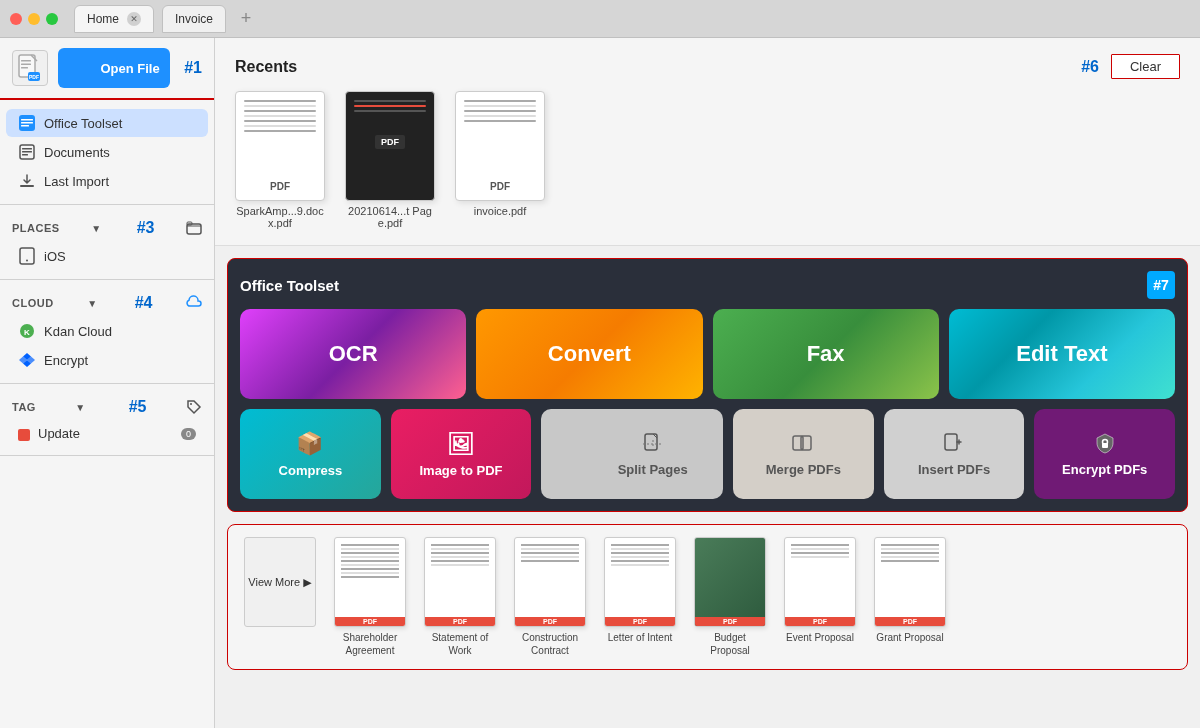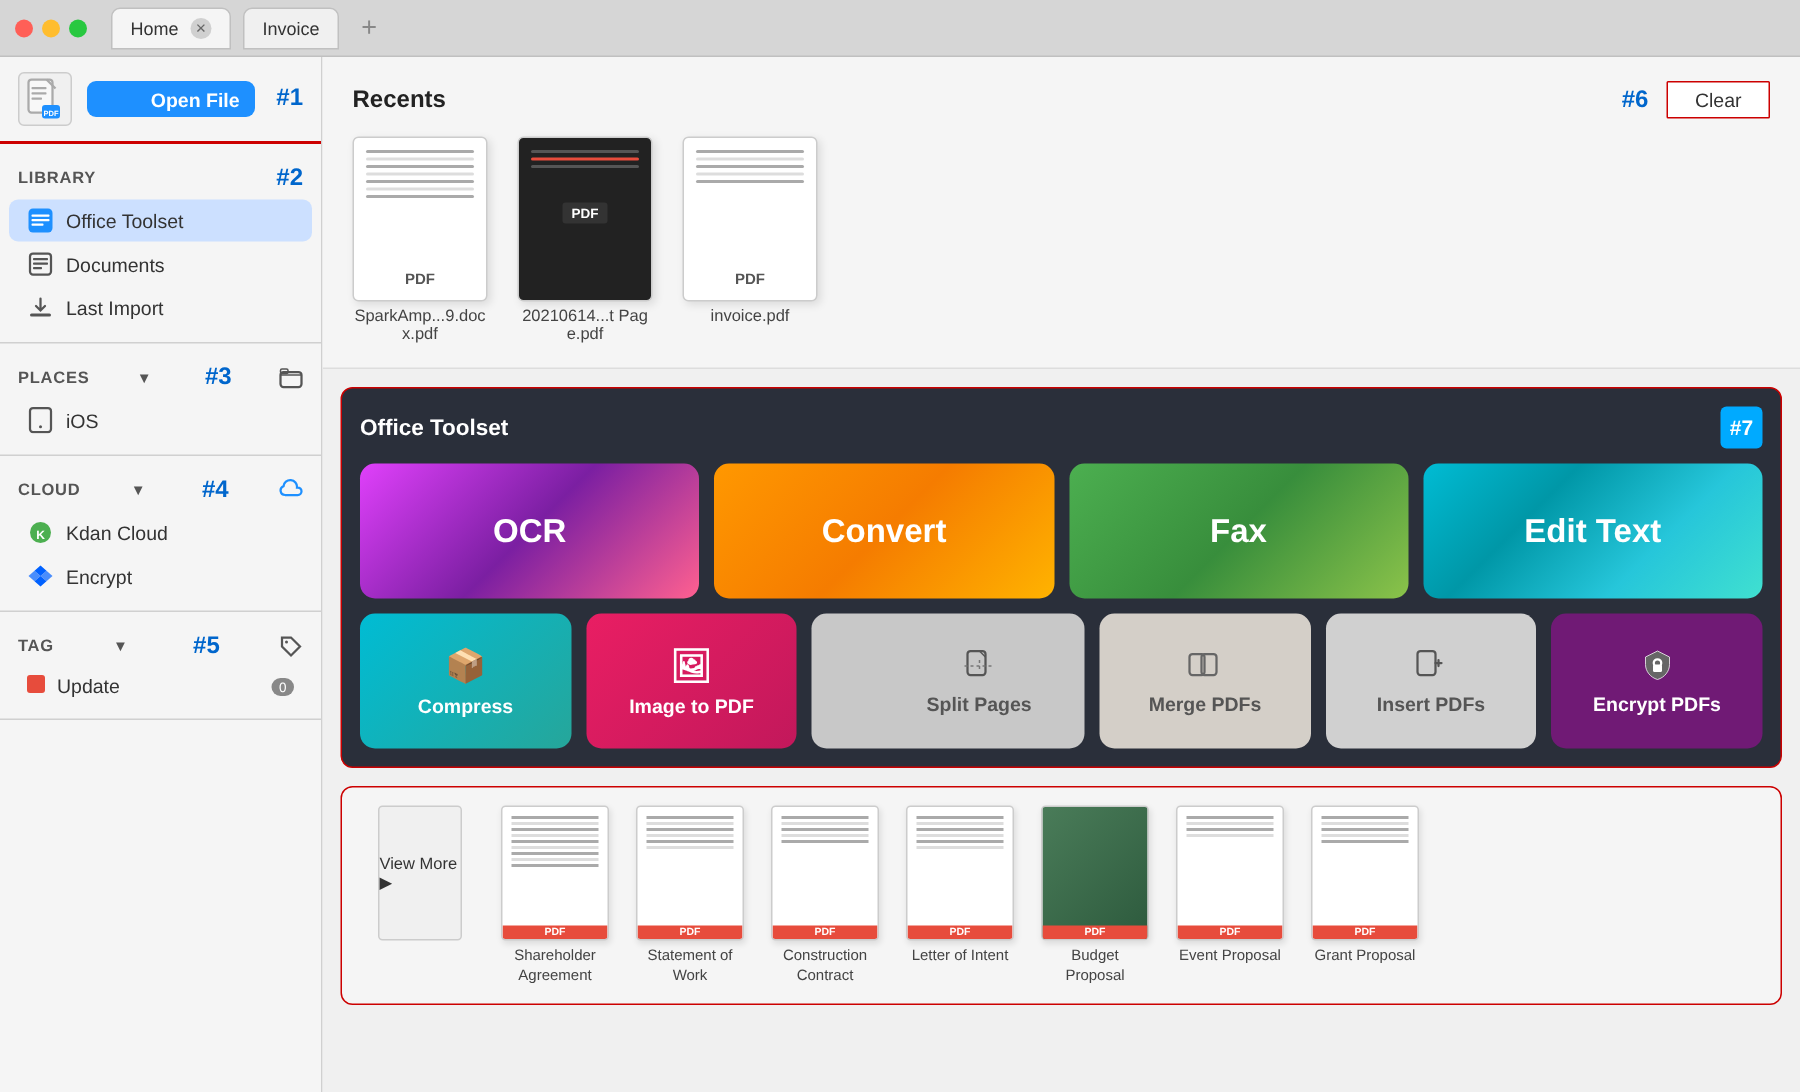--- a/index.html
+++ b/index.html
@@ -20,21 +20,21 @@
     
     .main-layout { display: flex; height: calc(728px - 38px); }
 
     
     .sidebar { width: 215px; background: #f5f5f5; border-right: 1px solid #d0d0d0; display: flex; flex-direction: column; overflow-y: auto; flex-shrink: 0; }
     
     .sidebar-section { border-bottom: 1px solid #d0d0d0; padding: 8px 0; }
     
     .open-file-section { padding: 10px 12px; display: flex; align-items: center; gap: 10px; border-bottom: 2px solid #c00; }
     .file-icon { width: 36px; height: 36px; background: #f0f0f0; border: 1px solid #ccc; border-radius: 4px; display: flex; align-items: center; justify-content: center; font-size: 10px; color: #555; flex-shrink: 0; }
-    .open-file-btn { flex: 1; height: 24px; background: #1e90ff; color: white; border: none; border-radius: 6px; font-size: 13px; font-weight: 600; cursor: pointer; padding-left: 32px; }
+    .open-file-btn { flex: 1; height: 40px; background: #1e90ff; color: white; border: none; border-radius: 6px; font-size: 13px; font-weight: 600; cursor: pointer; padding-left: 32px; }
     .section-num { color: #0066cc; font-weight: bold; font-size: 16px; margin-left: 4px; }
 
     .sidebar-header { display: flex; align-items: center; justify-content: space-between; padding: 6px 12px 4px; }
     .sidebar-header-label { font-size: 11px; font-weight: 700; color: #555; letter-spacing: 0.5px; }
 
     .sidebar-item { display: flex; align-items: center; gap: 8px; padding: 5px 12px; font-size: 13px; color: #333; cursor: pointer; border-radius: 6px; margin: 1px 6px; }
     .sidebar-item.active { background: #cce0ff; }
     .item-icon { width: 18px; height: 18px; flex-shrink: 0; }
 
     
@@ -87,21 +87,21 @@
     .templates-title { font-size: 15px; font-weight: 700; color: #222; }
     .num-8 { color: #0066cc; font-weight: bold; font-size: 16px; }
     .templates-row { display: flex; gap: 10px; align-items: flex-start; }
     .template-item { display: flex; flex-direction: column; align-items: center; gap: 4px; cursor: pointer; min-width: 80px; }
     .template-thumb { width: 72px; height: 90px; background: white; border: 1px solid #ccc; border-radius: 3px; display: flex; align-items: center; justify-content: center; position: relative; overflow: hidden; box-shadow: 1px 2px 4px rgba(0,0,0,0.1); }
     .template-thumb-lines { position: absolute; top: 6px; left: 6px; right: 6px; }
     .t-line { height: 1.5px; background: #ddd; margin-bottom: 2.5px; }
     .t-line.dark { background: #aaa; }
     .pdf-corner { position: absolute; bottom: 0; left: 0; right: 0; background: #e74c3c; color: white; font-size: 7px; font-weight: bold; text-align: center; padding: 1px; }
     .template-name { font-size: 10px; color: #444; text-align: center; max-width: 72px; line-height: 1.3; }
-    .view-more-btn { width: 56px; height: 90px; background: #f0f0f0; border: 1px solid #ccc; border-radius: 3px; display: flex; flex-direction: column; align-items: center; justify-content: center; gap: 4px; font-size: 11px; color: #333; cursor: pointer; }
+    .view-more-btn { width: 72px; height: 90px; background: #f0f0f0; border: 1px solid #ccc; border-radius: 3px; display: flex; flex-direction: column; align-items: center; justify-content: center; gap: 4px; font-size: 11px; color: #333; cursor: pointer; }
     .green-thumb { background: linear-gradient(135deg, #4a7c59, #2d5a3d); }
   </style>
 </head>
 <body>
 
 <div class="titlebar">
   <div class="traffic-lights">
     <div class="tl tl-red"></div>
     <div class="tl tl-yellow"></div>
     <div class="tl tl-green"></div>
@@ -130,24 +130,20 @@
           <rect x="3" y="13" width="7" height="1.5" fill="#aaa" rx="0.5"></rect>
           <rect x="10" y="18" width="12" height="9" rx="2" fill="#1e90ff"></rect>
           <text x="16" y="25" text-anchor="middle" fill="white" font-size="5" font-weight="bold">PDF</text>
         </svg>
       </div>
       <button class="open-file-btn">Open File</button>
       <span class="section-num">#1</span>
     </div>
 
     <div class="sidebar-section">
-      <div class="sidebar-header">
-        <span class="sidebar-header-label">LIBRARY</span>
-        <span class="section-num">#2</span>
-      </div>
       <div class="sidebar-item active">
         <svg class="item-icon" viewBox="0 0 18 18" fill="none">
           <rect x="1" y="1" width="16" height="16" rx="3" fill="#1e90ff"></rect>
           <rect x="3" y="5" width="12" height="1.5" fill="white" rx="0.5"></rect>
           <rect x="3" y="8" width="12" height="1.5" fill="white" rx="0.5"></rect>
           <rect x="3" y="11" width="8" height="1.5" fill="white" rx="0.5"></rect>
         </svg>
         <span>Office Toolset</span>
       </div>
       <div class="sidebar-item">
@@ -218,21 +214,21 @@
       <div class="sidebar-header">
         <span class="sidebar-header-label">TAG</span>
         <span style="font-size:10px; color:#555;">▼</span>
         <span class="section-num">#5</span>
         <svg width="16" height="16" viewBox="0 0 16 16">
           <path d="M2 2h6l6 6-6 6L2 8V2z" fill="none" stroke="#555" stroke-width="1.5"></path>
           <circle cx="5" cy="5" r="1" fill="#555"></circle>
         </svg>
       </div>
       <div class="sidebar-item" style="justify-content: space-between;">
-        <div style="display:flex; align-items:flex-start; gap:8px;">
+        <div style="display:flex; align-items:flex-end; gap:8px;">
           <div style="width:12px; height:12px; border-radius:2px; background:#e74c3c;"></div>
           <span>Update</span>
         </div>
         <span style="background:#888; color:white; font-size:9px; padding:1px 5px; border-radius:8px;">0</span>
       </div>
     </div>
 
   </div>
 
   <div class="content">

